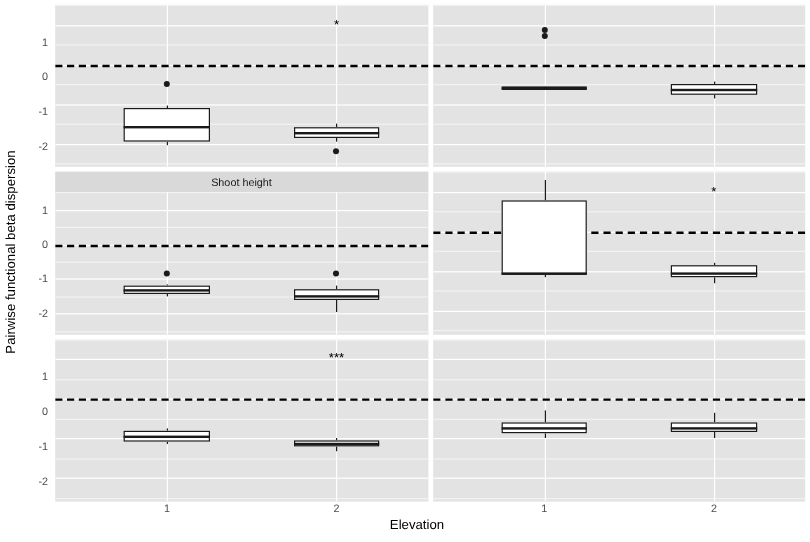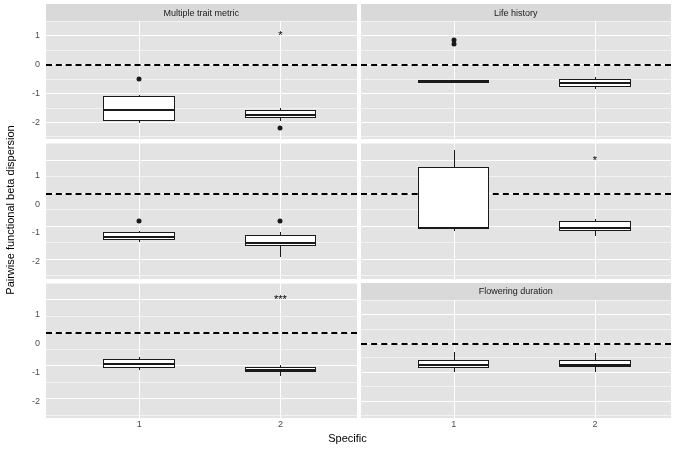--- a/index.html
+++ b/index.html
@@ -194,21 +194,20 @@
       <div class="ytick" style="top: 232.488px;">-1</div>
       <div class="ytick" style="top: 261.35px;">-2</div>
       <div class="ytick" style="top: 314.098px;">1</div>
       <div class="ytick" style="top: 342.959px;">0</div>
       <div class="ytick" style="top: 371.821px;">-1</div>
       <div class="ytick" style="top: 400.683px;">-2</div>
     </div>
 
   <div id="grid">
       <div class="panel">
-        <div class="strip">Multiple trait metric</div>
         <div class="plotarea">
           <div class="gridline-minor" style="top: 0%;"></div>
           <div class="gridline-minor" style="top: 24.3902%;"></div>
           <div class="gridline-minor" style="top: 48.7805%;"></div>
           <div class="gridline-minor" style="top: 73.1707%;"></div>
           <div class="gridline-minor" style="top: 97.561%;"></div>
           <div class="gridline-major" style="top: 12.1951%;"></div>
           <div class="gridline-major" style="top: 36.5854%;"></div>
           <div class="gridline-major" style="top: 60.9756%;"></div>
           <div class="gridline-major" style="top: 85.3659%;"></div>
@@ -222,21 +221,20 @@
           <div class="outlier" style="left: 30%; top: 48.7805%;"></div>
           <div class="whisker" style="left: 75.5%; top: 73.1707%; height: 2.43902%;"></div>
           <div class="whisker" style="left: 75.5%; top: 81.7073%; height: 2.43902%;"></div>
           <div class="box" style="left: 64%; width: 23%; top: 75.6098%; height: 6.09756%;"></div>
           <div class="median" style="left: 64%; width: 23%; top: 78.5366%;"></div>
           <div class="outlier" style="left: 75.5%; top: 90.2439%;"></div>
           <div class="sig" style="left: 75.5%; top: 12.1951%;">*</div>
         </div>
       </div>
       <div class="panel">
-        <div class="strip">Life history</div>
         <div class="plotarea">
           <div class="gridline-minor" style="top: 0%;"></div>
           <div class="gridline-minor" style="top: 24.3902%;"></div>
           <div class="gridline-minor" style="top: 48.7805%;"></div>
           <div class="gridline-minor" style="top: 73.1707%;"></div>
           <div class="gridline-minor" style="top: 97.561%;"></div>
           <div class="gridline-major" style="top: 12.1951%;"></div>
           <div class="gridline-major" style="top: 36.5854%;"></div>
           <div class="gridline-major" style="top: 60.9756%;"></div>
           <div class="gridline-major" style="top: 85.3659%;"></div>
@@ -249,20 +247,21 @@
           <div class="median" style="left: 18.5%; width: 23%; top: 50.7317%;"></div>
           <div class="outlier" style="left: 30%; top: 19.0244%;"></div>
           <div class="outlier" style="left: 30%; top: 15.8537%;"></div>
           <div class="whisker" style="left: 75.5%; top: 47.561%; height: 1.21951%;"></div>
           <div class="whisker" style="left: 75.5%; top: 55.6098%; height: 1.70732%;"></div>
           <div class="box" style="left: 64%; width: 23%; top: 48.7805%; height: 6.82927%;"></div>
           <div class="median" style="left: 64%; width: 23%; top: 51.7073%;"></div>
         </div>
       </div>
       <div class="panel">
+        <div class="strip">Shoot height</div>
         <div class="plotarea">
           <div class="gridline-minor" style="top: 0%;"></div>
           <div class="gridline-minor" style="top: 24.3902%;"></div>
           <div class="gridline-minor" style="top: 48.7805%;"></div>
           <div class="gridline-minor" style="top: 73.1707%;"></div>
           <div class="gridline-minor" style="top: 97.561%;"></div>
           <div class="gridline-major" style="top: 12.1951%;"></div>
           <div class="gridline-major" style="top: 36.5854%;"></div>
           <div class="gridline-major" style="top: 60.9756%;"></div>
           <div class="gridline-major" style="top: 85.3659%;"></div>
@@ -325,21 +324,20 @@
           <div class="box" style="left: 18.5%; width: 23%; top: 56.5854%; height: 6.82927%;"></div>
           <div class="median" style="left: 18.5%; width: 23%; top: 59.0244%;"></div>
           <div class="whisker" style="left: 75.5%; top: 60.9756%; height: 1.21951%;"></div>
           <div class="whisker" style="left: 75.5%; top: 65.8537%; height: 2.92683%;"></div>
           <div class="box" style="left: 64%; width: 23%; top: 62.1951%; height: 3.65854%;"></div>
           <div class="median" style="left: 64%; width: 23%; top: 63.9024%;"></div>
           <div class="sig" style="left: 75.5%; top: 12.1951%;">***</div>
         </div>
       </div>
       <div class="panel">
-        <div class="strip">Flowering duration</div>
         <div class="plotarea">
           <div class="gridline-minor" style="top: 0%;"></div>
           <div class="gridline-minor" style="top: 24.3902%;"></div>
           <div class="gridline-minor" style="top: 48.7805%;"></div>
           <div class="gridline-minor" style="top: 73.1707%;"></div>
           <div class="gridline-minor" style="top: 97.561%;"></div>
           <div class="gridline-major" style="top: 12.1951%;"></div>
           <div class="gridline-major" style="top: 36.5854%;"></div>
           <div class="gridline-major" style="top: 60.9756%;"></div>
           <div class="gridline-major" style="top: 85.3659%;"></div>
@@ -358,15 +356,15 @@
       </div>
     </div>
 
   <div id="xticks">
       <div class="xtick" style="left: 93.15px;">1</div>
       <div class="xtick" style="left: 234.428px;">2</div>
       <div class="xtick" style="left: 407.65px;">1</div>
       <div class="xtick" style="left: 548.928px;">2</div>
     </div>
 
-  <div id="xlab">Specific</div>
+  <div id="xlab">Elevation</div>
 
 </div>
 
 </body></html>

